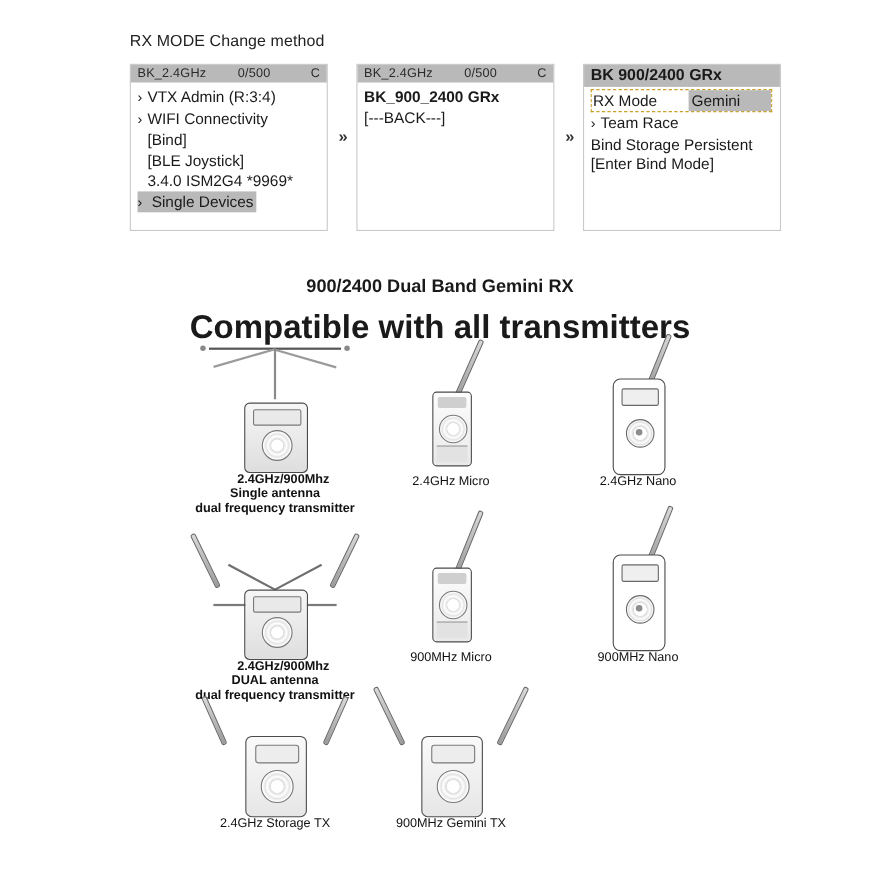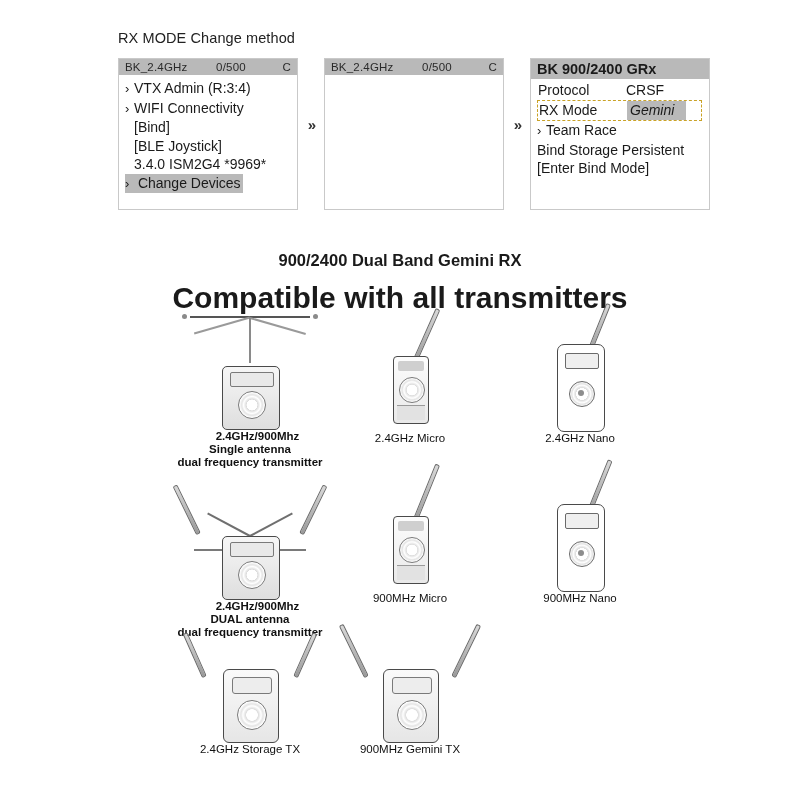--- a/index.html
+++ b/index.html
@@ -102,22 +102,21 @@
     padding-left: 1px;
   }
   .kv .k { width: 88px; }
   .kv .v { }
   .kv.sel {
     border: 1px dashed #c9a227;
     margin: 0px 0 0px 0;
   }
   .kv.sel .v {
     background: #b9b9b9;
-    padding: 0 12px 0 3px;
-    font-style: italic;
+    padding: 0 28px 0 3px;
   }
 
   
   .sub-title {
     position: absolute;
     width: 800px;
     text-align: center;
     font-size: 16.5px;
     font-weight: bold;
     top: 251px;
@@ -316,44 +315,48 @@
         <span>[Bind]</span>
       </div>
       <div class="lcd-row row-indent">
         <span>[BLE Joystick]</span>
       </div>
       <div class="lcd-row row-indent">
         <span>3.4.0 ISM2G4    *9969*</span>
       </div>
       <div class="lcd-row highlight-dark">
         <span class="chev">›</span>
-        <span>Change Devices</span>
+        <span>Single Devices</span>
       </div>
     </div>
   </div>
 
   <div class="arrowmark">»</div>
 
   <div class="lcd tall">
     <div class="lcd-head">
       <span>BK_2.4GHz</span>
       <span class="mid">0/500</span>
       <span>C</span>
     </div>
+    <div class="lcd-body">
+      <div class="lcd-row" style="font-weight:bold">
+        <span>BK_900_2400 GRx</span>
+      </div>
+      <div class="lcd-row">
+        <span>[---BACK---]</span>
+      </div>
+    </div>
   </div>
 
   <div class="arrowmark">»</div>
 
   <div class="lcd tall">
     <div class="lcd3-head">BK 900/2400 GRx</div>
     <div class="lcd-body" style="padding-top:2px">
-      <div class="kv">
-        <span class="k">Protocol</span>
-        <span class="v">CRSF</span>
-      </div>
       <div class="kv sel">
         <span class="k">RX Mode</span>
         <span class="v">Gemini</span>
       </div>
       <div class="lcd-row">
         <span class="chev">›</span>
         <span>Team Race</span>
       </div>
       <div class="lcd-row">
         <span>Bind Storage Persistent</span>

